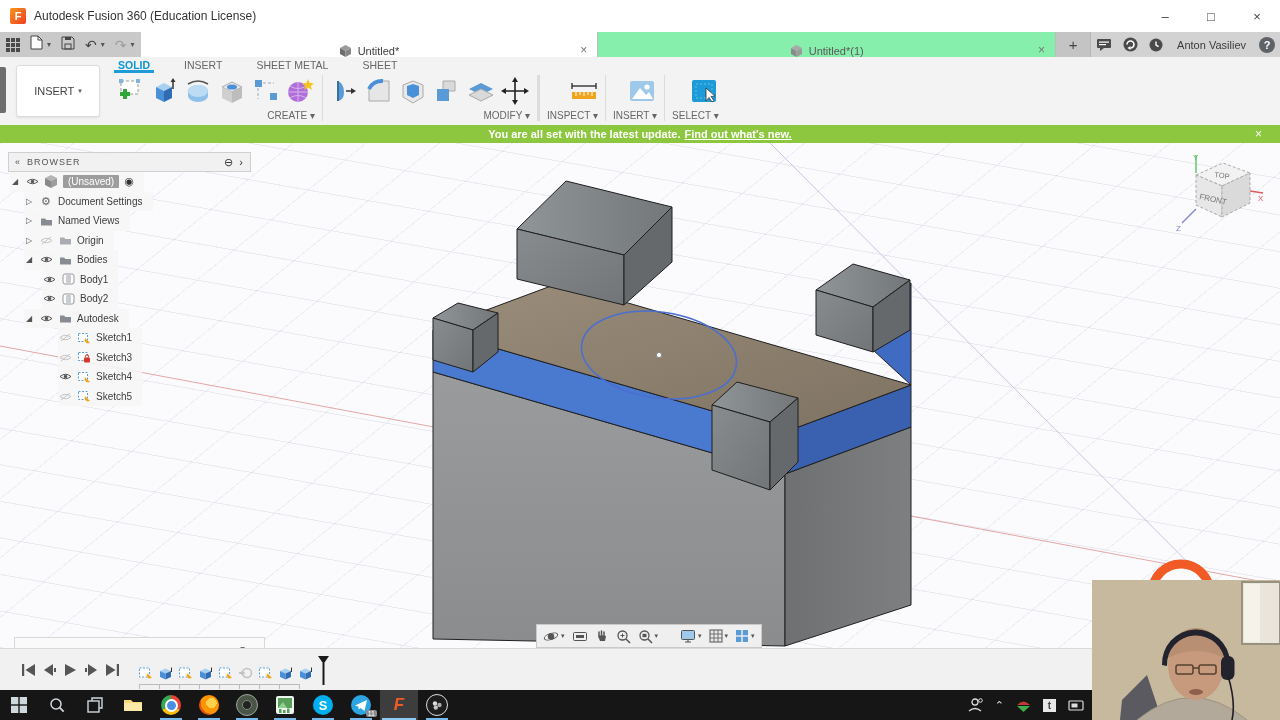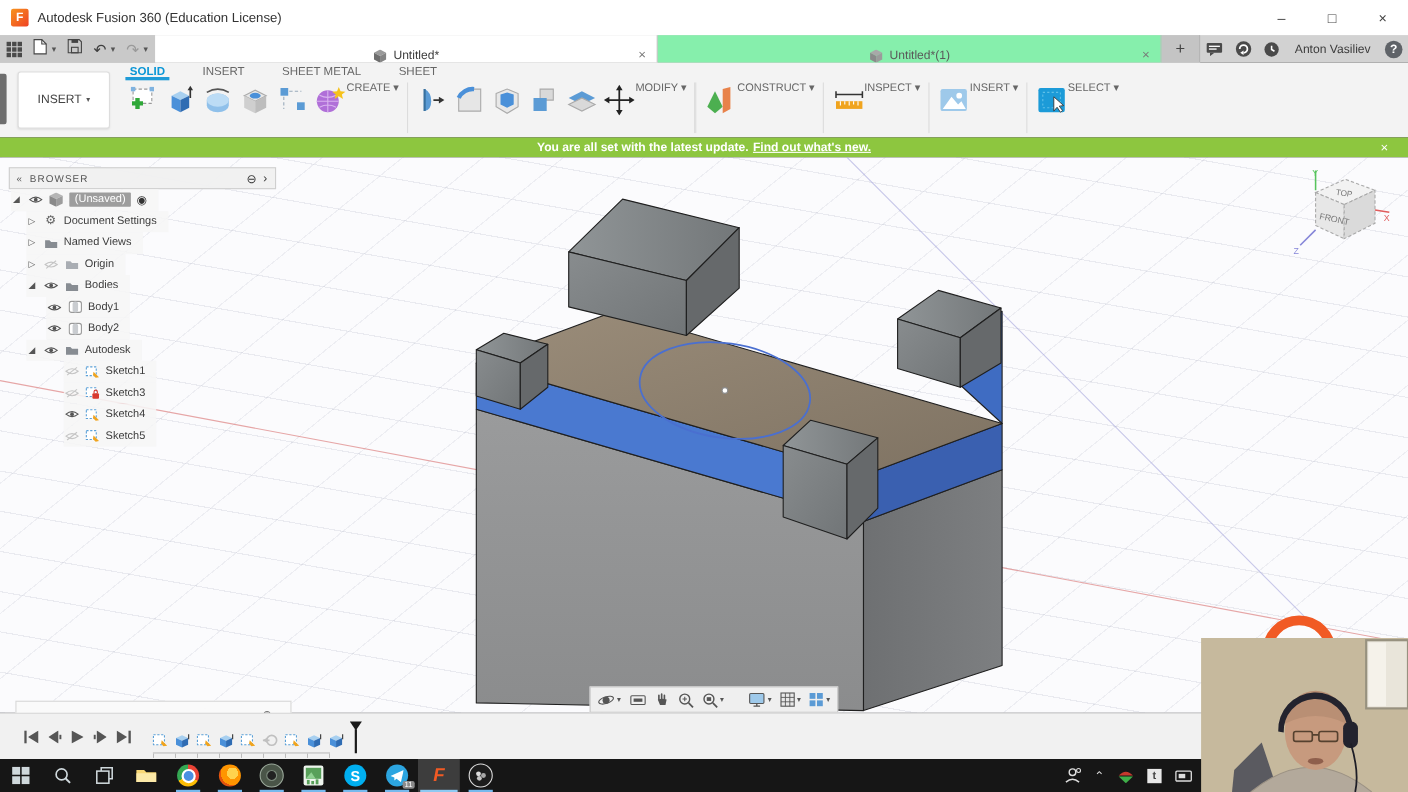--- a/index.html
+++ b/index.html
@@ -36,21 +36,21 @@
   
   .ribbon{left:0;top:57px;width:1280px;height:68px;background:#f3f3f3}
   .panel-handle{left:0;top:10px;width:6px;height:46px;background:#6d6d6d;border-radius:0 2px 2px 0}
   .wsbtn{left:16px;top:8px;width:82px;height:50px;background:#fff;border:1px solid #ddd;border-radius:3px;
     display:flex;align-items:center;justify-content:center;font-size:11px;color:#444;gap:4px;
     box-shadow:0 1px 2px rgba(0,0,0,.08)}
   .ribtabs{left:114px;top:0;height:16px;display:flex;gap:26px;font-size:10.5px;color:#666}
   .ribtab{padding:2px 4px 0}
   .ribtab.active{color:#0a96d6;border-bottom:3px solid #1f9bd7;font-weight:bold}
   .groups{left:108px;top:16px;display:flex;align-items:flex-start}
-  .rgroup{display:flex;flex-direction:row;align-items:flex-start;padding:0 7px}
+  .rgroup{display:flex;flex-direction:column;align-items:flex-end;padding:0 7px}
   .rgroup .icons{display:flex;align-items:center;gap:4px;height:36px}
   .rgroup .glabel{font-size:10px;color:#666;margin-top:1px;white-space:nowrap}
   .gdiv{width:1px;height:46px;background:#dcdcdc;margin-top:2px}
   .ricon{width:30px;height:32px;display:flex;align-items:center;justify-content:center}
   
   .banner{left:0;top:125px;width:1280px;height:18px;background:#8dc63f;color:#fff;font-size:11px;
     font-weight:bold;display:flex;align-items:center;justify-content:center;gap:4px}
   .banner a{color:#fff;text-decoration:underline}
   .banner-close{position:absolute;right:18px;font-size:12px;font-weight:normal}
   
@@ -307,31 +307,20 @@
               <polygon points="28,14 23,11 23,17" fill="#222"></polygon>
             </svg>
           </span>
       </div>
       <div class="glabel"><span>MODIFY</span> <span>▾</span></div>
     </div>
     <div class="gdiv"></div>
 
     <div class="gdiv"></div>
 
-    <div class="rgroup">
-      <div class="icons">
-        <span class="ricon">
-            <svg width="30" height="28">
-              <polygon points="3,20 10,6 17,20 10,26" fill="#4caf50"></polygon>
-              <polygon points="17,4 24,2 24,22 17,26" fill="#e8824a"></polygon>
-            </svg>
-          </span>
-      </div>
-      <div class="glabel"><span>CONSTRUCT</span> <span>▾</span></div>
-    </div>
     <div class="gdiv"></div>
 
     <div class="rgroup">
       <div class="icons">
         <span class="ricon">
             <svg width="32" height="26">
               <path d="M4 8h24" stroke="#333" stroke-width="1.4"></path>
               <path d="M4 5v6M28 5v6" stroke="#333" stroke-width="1.4"></path>
               <rect x="4" y="14" width="24" height="7" fill="#f0a41e"></rect>
               <path d="M8 14v4M12 14v3M16 14v4M20 14v3M24 14v4" stroke="#fff"></path>

